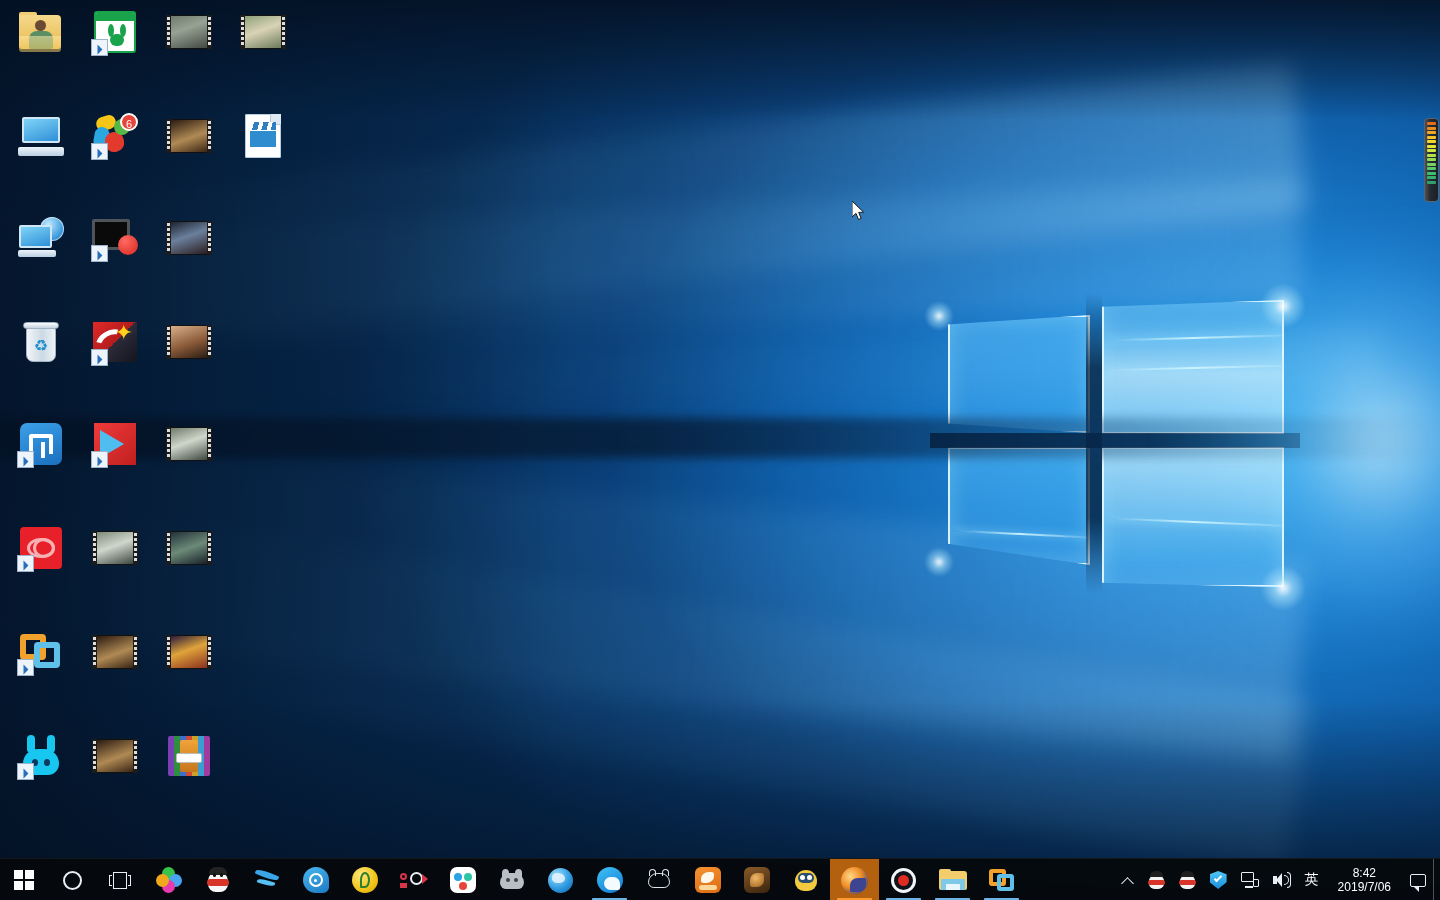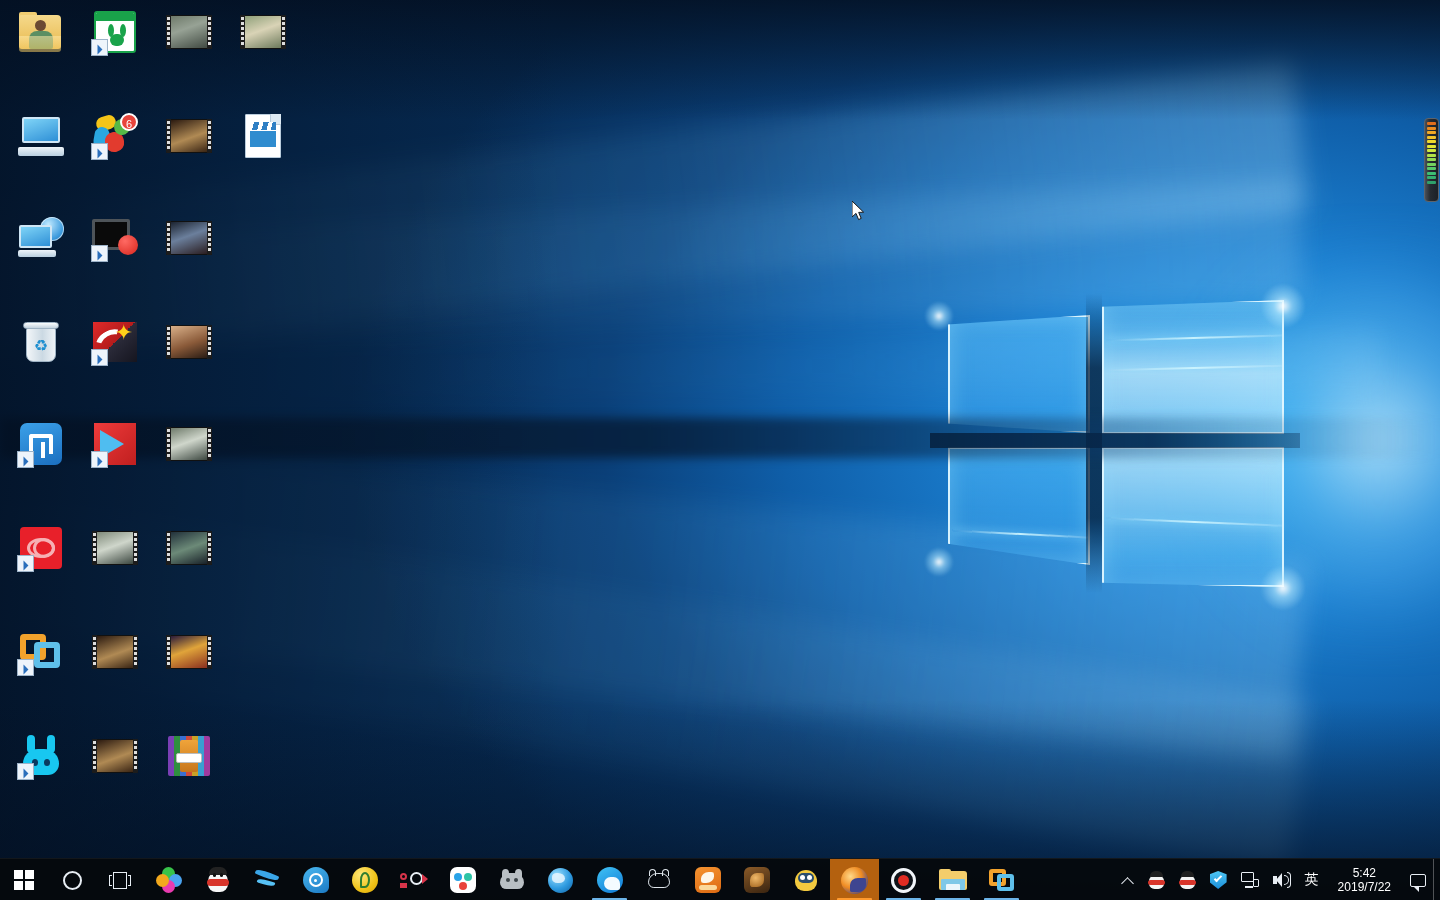--- a/index.html
+++ b/index.html
@@ -1077,22 +1077,22 @@
           <i class="w1"></i>
           <i class="w2"></i>
       </span>
     </div>
 
     <div class="tray-item">
       <span class="ime">英</span>
     </div>
 
     <div id="clock">
-      <span>5:42</span>
-      <span>2019/7/22</span>
+      <span>8:42</span>
+      <span>2019/7/06</span>
     </div>
 
     <div class="notif">
       <span class="bub"></span>
     </div>
 
     <div id="showdesktop"></div>
   </div>
 </div>
 

